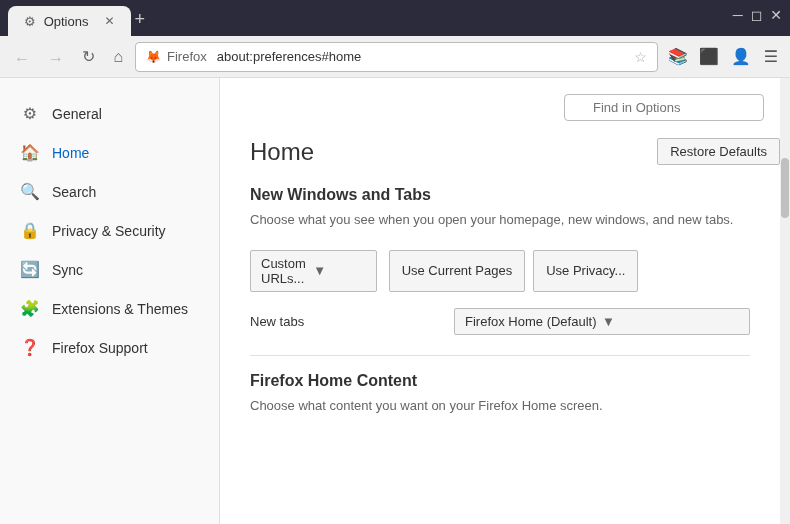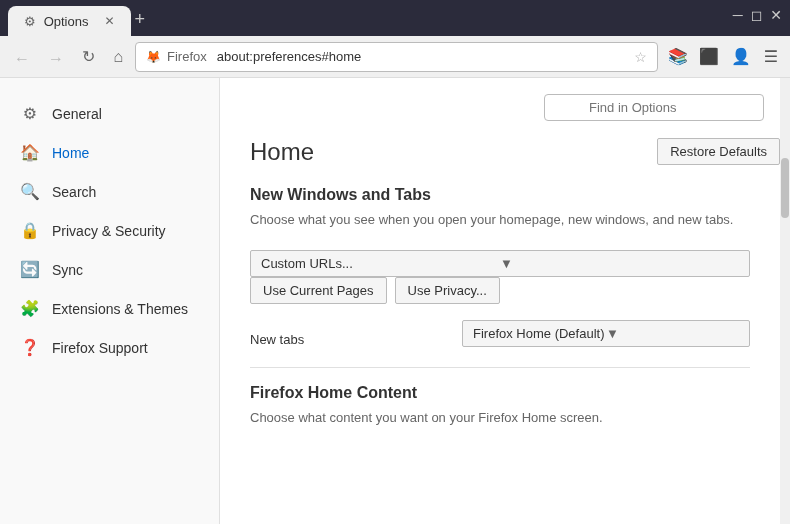--- a/index.html
+++ b/index.html
@@ -39,45 +39,45 @@
     .sidebar-item { display: flex; align-items: center; gap: 12px; padding: 10px 20px; cursor: pointer; color: #333; font-size: 14px; }
     .sidebar-item.active { color: #0066cc; }
     .sidebar-item.active .sidebar-icon { color: #0066cc; }
     .sidebar-icon { font-size: 16px; color: #666; width: 20px; text-align: center; }
 
     
     .content-area { flex: 1; padding: 20px 30px; overflow-y: auto; position: relative; }
 
     
     .find-bar { position: absolute; top: 16px; right: 16px; }
-    .find-input { border: 1px solid #bbb; border-radius: 4px; padding: 5px 10px 5px 44px; font-size: 13px; width: 220px; color: #666; background: white; position: relative; }
+    .find-input { border: 1px solid #bbb; border-radius: 4px; padding: 5px 10px 5px 28px; font-size: 13px; width: 200px; color: #666; background: white; position: relative; }
     .find-wrapper { position: relative; display: inline-block; }
     .find-icon { position: absolute; left: 8px; top: 50%; transform: translateY(-50%); color: #aaa; font-size: 13px; }
 
     
     .page-title { font-size: 24px; font-weight: 300; color: #333; margin-bottom: 20px; margin-top: 40px; }
     .restore-btn { position: absolute; top: 60px; right: 0; border: 1px solid #bbb; background: #f5f5f5; padding: 5px 12px; font-size: 13px; cursor: pointer; border-radius: 2px; color: #333; }
 
     .section-title { font-size: 16px; font-weight: 600; color: #333; margin-bottom: 6px; }
     .section-desc { font-size: 13px; color: #666; margin-bottom: 20px; line-height: 1.5; }
 
     .field-row { display: flex; align-items: flex-start; gap: 20px; margin-bottom: 16px; }
     .field-label { font-size: 13px; color: #333; width: 200px; padding-top: 6px; flex-shrink: 0; }
-    .field-controls { flex: 1; display: flex; flex-direction: column; gap: 0; }
+    .field-controls { flex: 1; display: flex; flex-direction: row; gap: 12px; }
 
     .dropdown-select { display: flex; align-items: center; background: #f5f5f5; border: 1px solid #bbb; border-radius: 2px; padding: 5px 10px; font-size: 13px; color: #333; cursor: pointer; }
     .dropdown-select span { flex: 1; }
     .dropdown-arrow { color: #666; }
 
     .url-input { border: 1px solid #bbb; border-radius: 2px; padding: 5px 10px; font-size: 13px; color: #333; width: 100%; background: white; }
 
     .action-btns { display: flex; gap: 8px; }
     .action-btn { border: 1px solid #bbb; background: #f5f5f5; padding: 5px 12px; font-size: 13px; cursor: pointer; border-radius: 2px; color: #333; white-space: nowrap; }
 
-    .new-tabs-row { display: flex; align-items: flex-end; gap: 12px; margin-bottom: 20px; }
+    .new-tabs-row { display: flex; align-items: center; gap: 4px; margin-bottom: 20px; }
     .new-tabs-label { font-size: 13px; color: #333; width: 200px; flex-shrink: 0; }
 
     .section-divider { border: none; border-top: 1px solid #e0e0e0; margin: 16px 0; }
 
     .firefox-home-title { font-size: 16px; font-weight: 600; color: #333; margin-bottom: 6px; }
     .firefox-home-desc { font-size: 13px; color: #666; line-height: 1.5; }
 
     
     .scrollbar { width: 10px; background: #f0f0f0; flex-shrink: 0; }
     .scrollbar-thumb { width: 8px; margin: 1px; background: #c0c0c0; border-radius: 4px; height: 60px; margin-top: 80px; }

